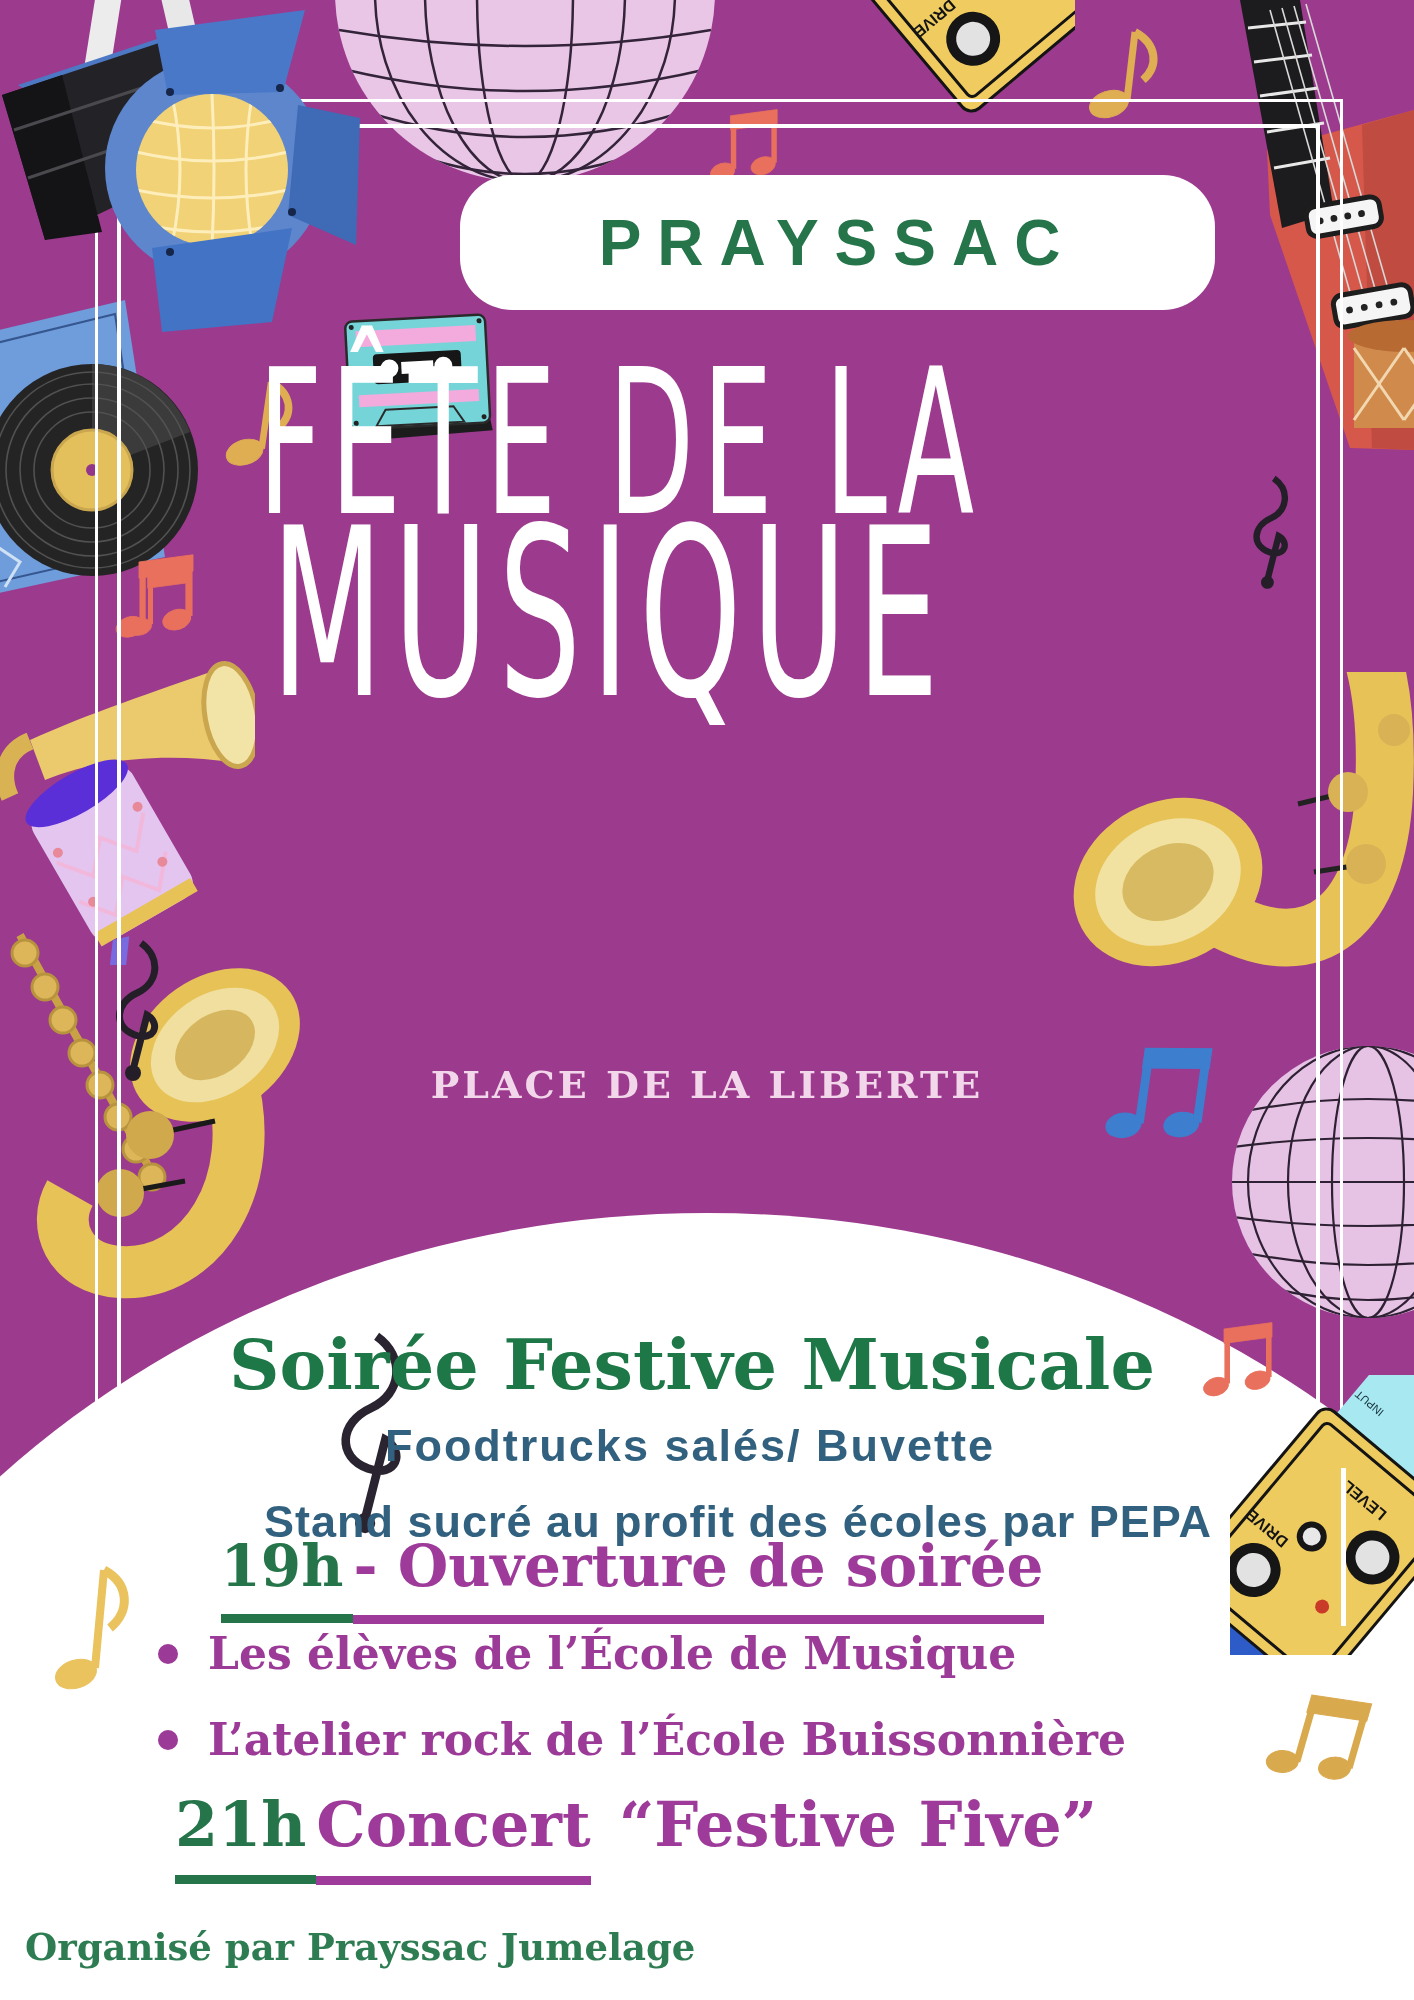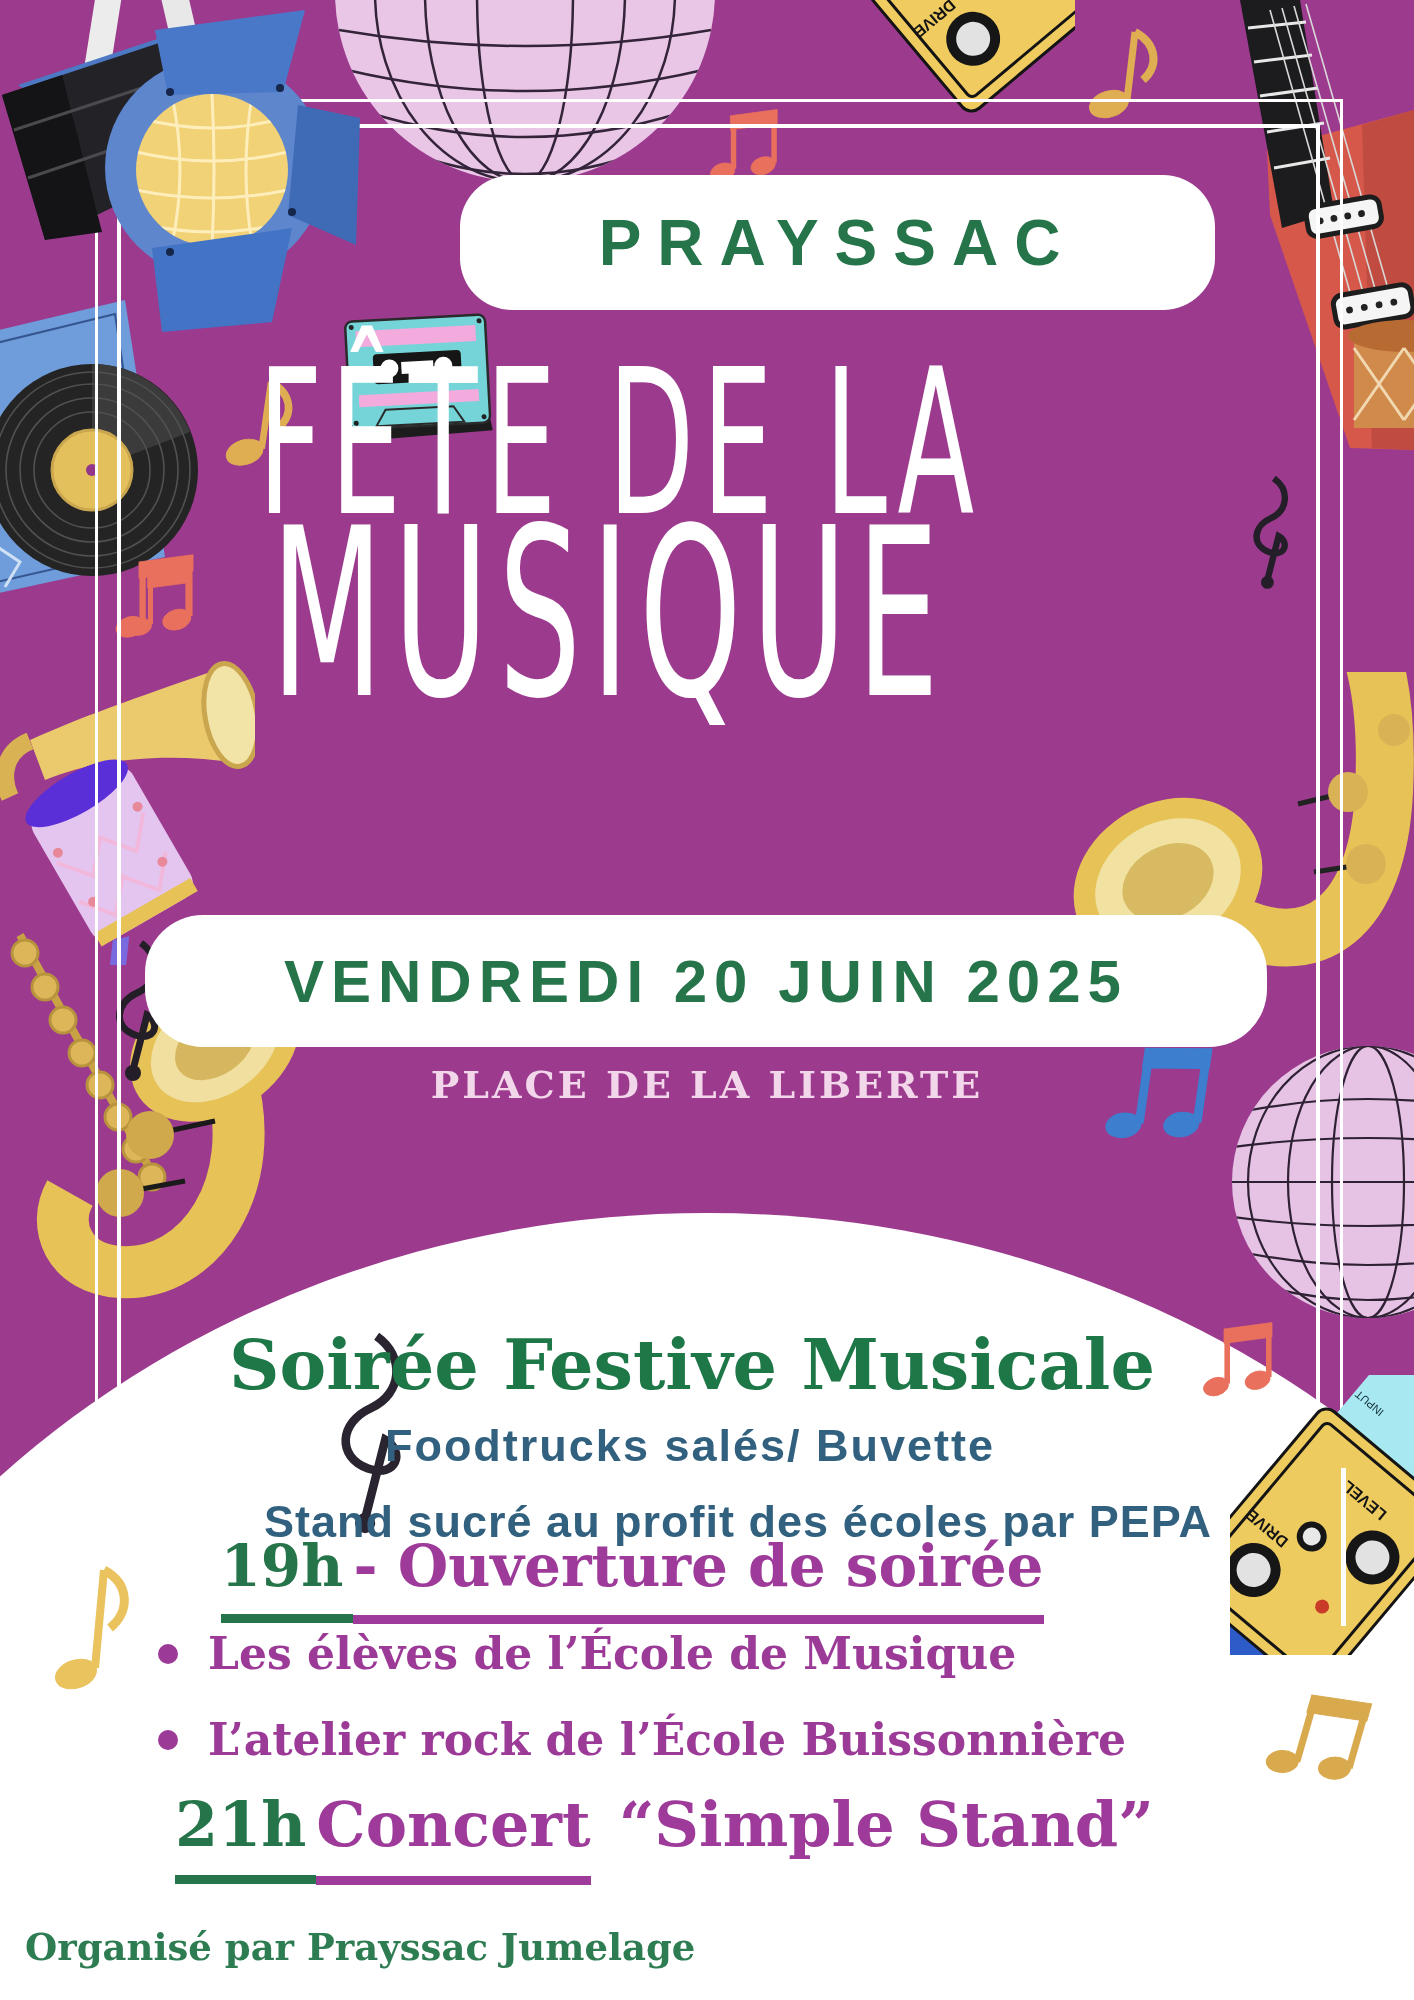--- a/index.html
+++ b/index.html
@@ -365,23 +365,20 @@
       <circle cx="170" cy="252" r="4" fill="#16264a"></circle>
   </svg>
 
   <div class="abs pill pill-town">
     <span>PRAYSSAC</span>
   </div>
 
   <div class="abs title-line title-1">FÊTE DE LA</div>
   <div class="abs title-line title-2">MUSIQUE</div>
 
-  <div class="abs pill pill-date">
-    <span>VENDREDI 20 JUIN 2025</span>
-  </div>
 
   <div class="abs venue">PLACE DE LA LIBERTE</div>
 
   <div class="abs dome"></div>
 
   <svg class="abs" style="left:322px; top:1320px; z-index:5;" width="92" height="225" viewBox="0 0 64 150">
     <path d="M38 8 C58 22 56 48 34 58 C12 68 10 92 32 100 C52 107 58 88 44 80 L30 135" fill="none" stroke="#2a2430" stroke-width="6"></path>
     <circle cx="30" cy="138" r="7" fill="#2a2430"></circle>
   </svg>
 
@@ -447,18 +444,18 @@
   <div class="abs ptxt bullet-row row1">
     <span class="dot"></span>
     <span class="slab act">Les élèves de l’École de Musique</span>
   </div>
   <div class="abs ptxt bullet-row row2">
     <span class="dot"></span>
     <span class="slab act">L’atelier rock de l’École Buissonnière</span>
   </div>
 
   <div class="abs ptxt slab line21">
-    <span class="ul-green">21h</span><span class="ul-purple">Concert</span><span class="band">“Simple Stand”</span>
+    <span class="ul-green">21h</span><span class="ul-purple">Concert</span><span class="band">“Festive Five”</span>
   </div>
 
   <div class="abs ptxt slab footer-left">Organisé par Prayssac Jumelage</div>
 
 </div>
 
 </body></html>

